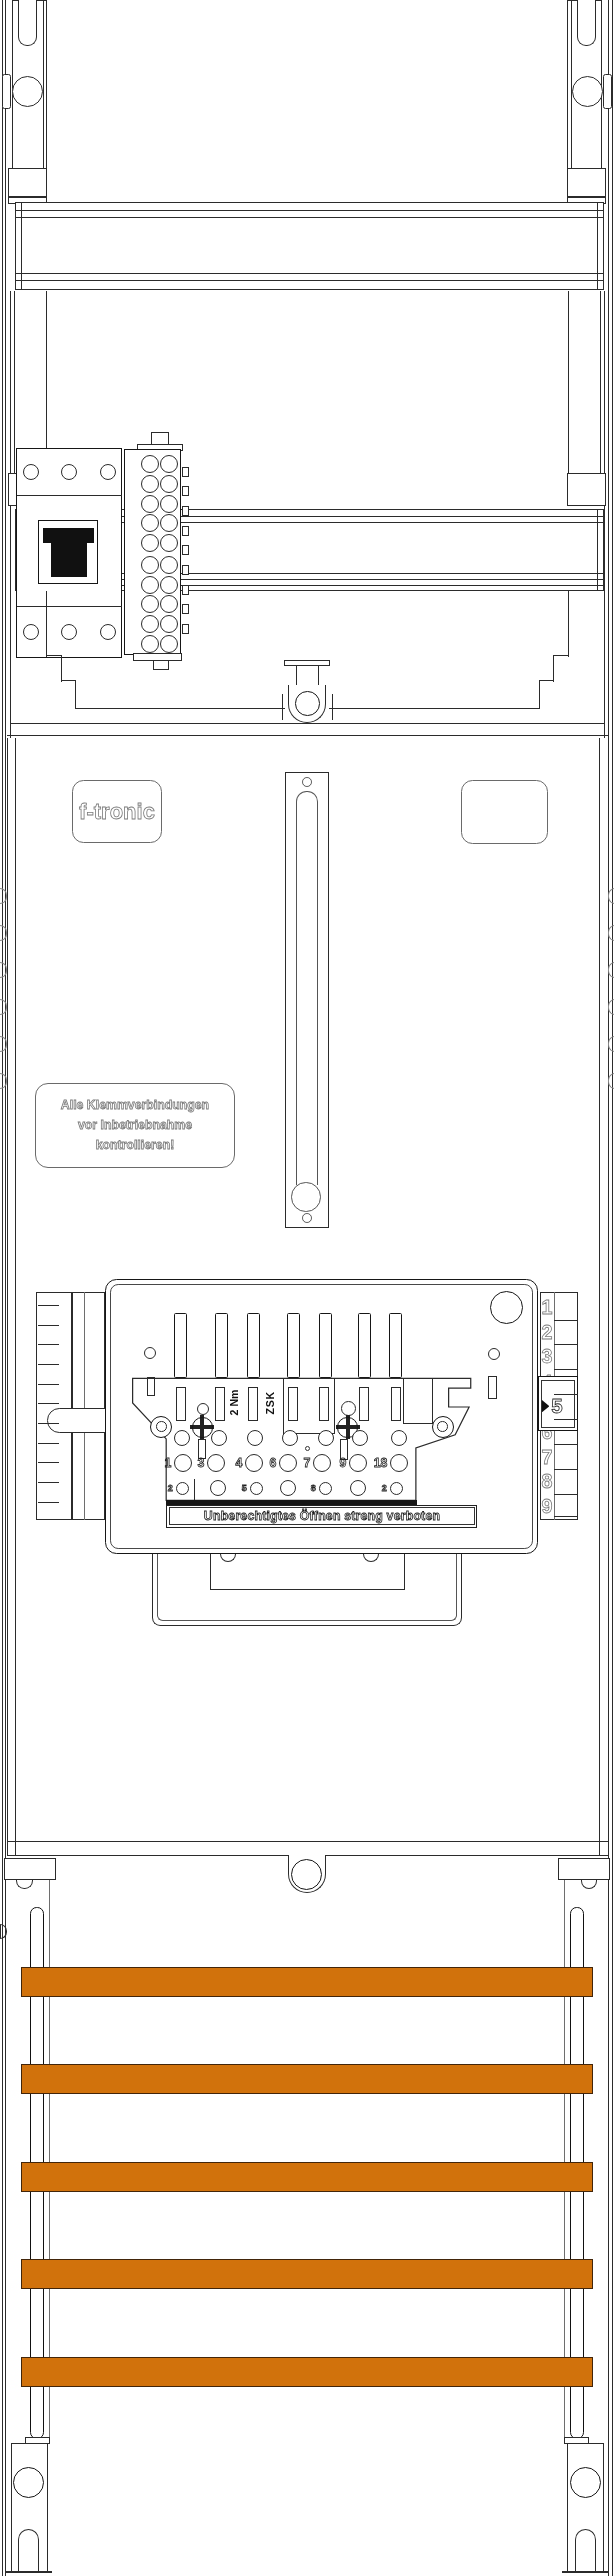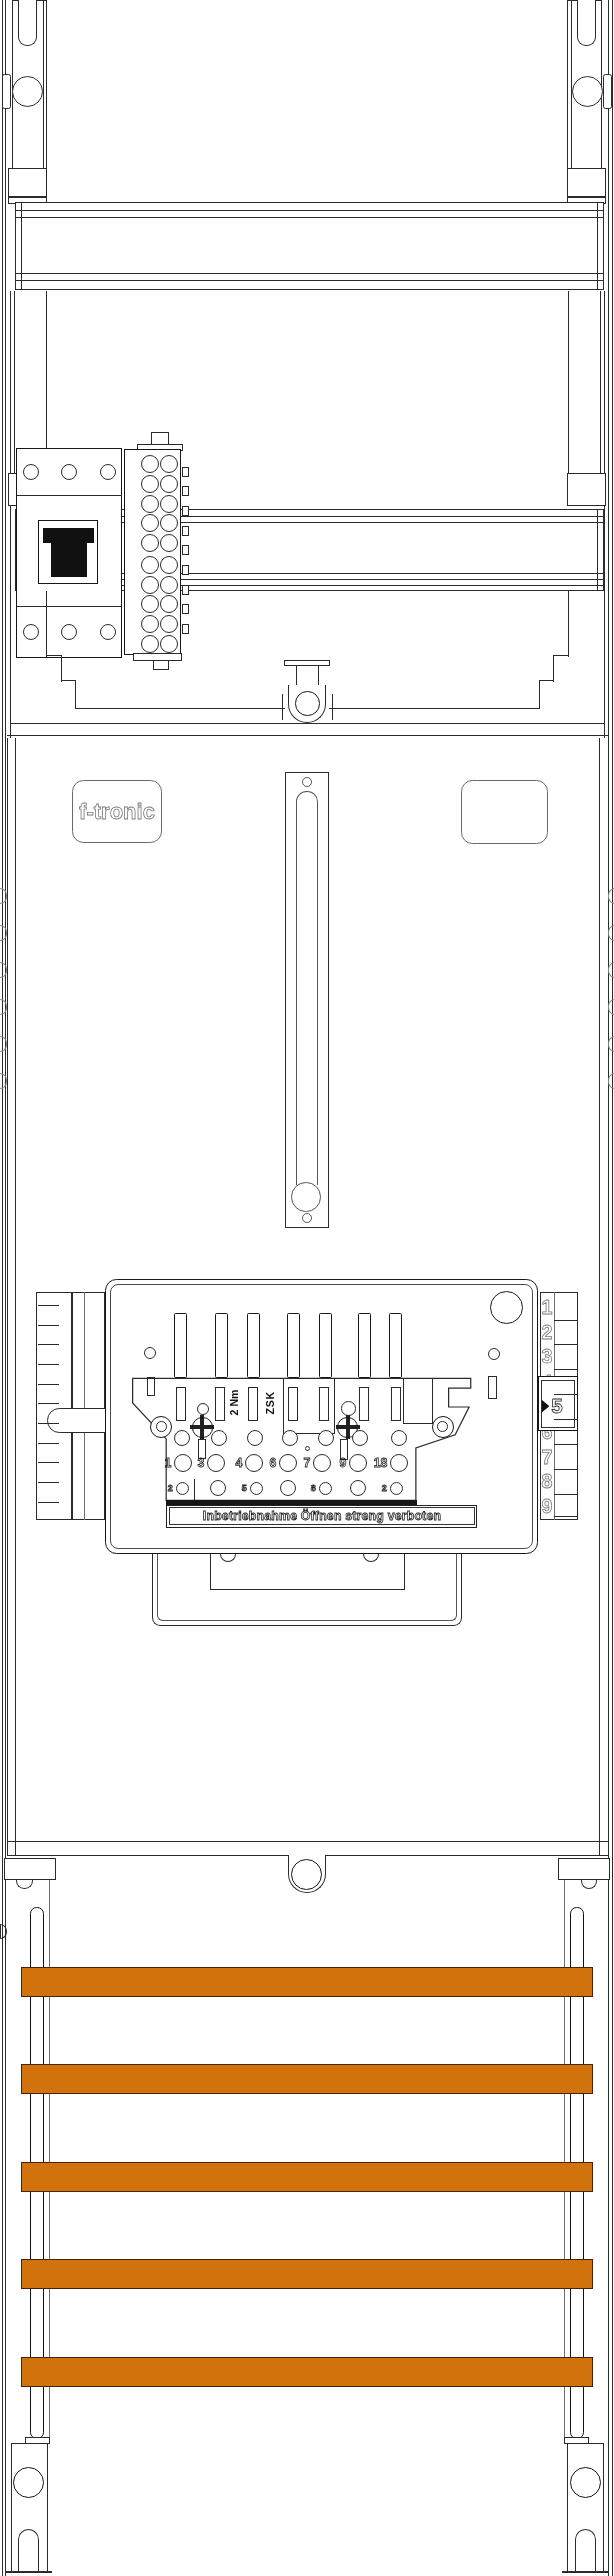--- a/index.html
+++ b/index.html
@@ -121,20 +121,25 @@
     <span class="t otl" style="display:inline-block;font-size:22px;font-weight:bold;line-height:61px">f-tronic</span>
   </div>
   <div class="s w" style="left:461px;top:780px;width:87px;height:64px;border:1.2px solid #6a6a6a;border-radius:11.5px"></div>
 
   <div class="s b w" style="left:285px;top:772px;width:44px;height:456px"></div>
   <div class="s c" style="left:302px;top:777px;width:9.8px;height:9.8px;border:1px solid #555"></div>
   <div class="s" style="left:296px;top:791px;width:22px;height:394px;border:1px solid #555;border-bottom:none;border-radius:10.6px 10.6px 0 0"></div>
   <div class="s c w" style="left:291px;top:1182px;width:29.5px;height:29.5px;border:1px solid #555"></div>
   <div class="s c" style="left:302px;top:1213px;width:9.8px;height:9.8px;border:1px solid #555"></div>
 
+  <div class="s w" style="left:35px;top:1083px;width:200px;height:85px;border:1.2px solid #6a6a6a;border-radius:13px;text-align:center;padding-top:12.3px">
+    <div class="t otl" style="font-size:12.3px;font-weight:bold;line-height:19.7px">Alle Klemmverbindungen</div>
+    <div class="t otl" style="font-size:12.3px;font-weight:bold;line-height:19.7px">vor Inbetriebnahme</div>
+    <div class="t otl" style="font-size:12.3px;font-weight:bold;line-height:19.7px">kontrollieren!</div>
+  </div>
 
   <div class="s b w" style="left:36px;top:1292px;width:36px;height:228px"></div>
   <div class="s b w" style="left:72px;top:1292px;width:33px;height:228px"></div>
   <div class="vlg" style="left:84px;top:1292px;height:228px"></div>
   <div class="s b w" style="left:540px;top:1292px;width:38px;height:228px"></div>
   <div class="vlg" style="left:554px;top:1292px;height:228px"></div>
   <div class="s b w" style="left:47px;top:1408px;width:59px;height:25.4px;border-radius:12.3px 0 0 12.3px"></div>
 
   <div id="scaleNums">
       <div class="s t otl" style="left: 540px; top: 1296px; width: 14px; height: 23px; font-size: 19.7px; font-weight: bold; text-align: center; line-height: 23px;">1</div>
@@ -234,21 +239,21 @@
       <div class="s b c w" style="left: 280px; top: 1480px; width: 16.4px; height: 16.4px;"></div>
       <div class="s b c w" style="left: 350px; top: 1480px; width: 16.4px; height: 16.4px;"></div>
     </div>
 
   <div class="t" style="position:absolute;left:211px;top:1396px;width:47px;height:13px;font-size:10.6px;font-weight:600;color:#111;text-align:center;transform:rotate(-90deg)">2 Nm</div>
   <div class="t" style="position:absolute;left:246px;top:1397px;width:47px;height:11.5px;font-size:10.6px;font-weight:bold;letter-spacing:0.8px;color:#111;text-align:center;transform:rotate(-90deg)">ZSK</div>
 
   <div class="s" style="left:166px;top:1500px;width:251px;height:4.9px;background:#161616"></div>
   <div class="s w" style="left:166px;top:1505px;width:311px;height:23px;border:1.2px solid #222"></div>
   <div class="s" style="left:169px;top:1507px;width:306px;height:18px;border:0.8px solid #333;text-align:center">
-    <span class="t otl-dark" style="font-size:12.3px;font-weight:bold;line-height:16.4px;letter-spacing:0.2px">Inbetriebnahme Öffnen streng verboten</span>
+    <span class="t otl-dark" style="font-size:12.3px;font-weight:bold;line-height:16.4px;letter-spacing:0.2px">Unberechtigtes Öffnen streng verboten</span>
   </div>
 
   <div class="s w" style="left:538px;top:1376px;width:40px;height:55px;border:1.6px solid #161616"></div>
   <div class="s" style="left:541px;top:1380px;width:34px;height:48px;border:0.8px solid #333"></div>
   <div class="s" style="left:542px;top:1400px;width:7.4px;height:12.3px;background:#111;clip-path:polygon(0 0,100% 50%,0 100%)"></div>
   <div class="t otl-dark" style="position:absolute;left:547px;top:1394px;width:19.7px;height:23px;font-size:20.5px;font-weight:bold;text-align:center;line-height:23px">5</div>
 
   <div class="s w" style="left:152px;top:1554px;width:310px;height:72px;border:1.2px solid #2b2b2b;border-top:none;border-radius:0 0 8.2px 8.2px"></div>
   <div class="s" style="left:157px;top:1554px;width:300px;height:67px;border:0.8px solid #555;border-top:none;border-radius:0 0 5.7px 5.7px"></div>
   <div class="s" style="left:210px;top:1554px;width:195px;height:36px;border:1.2px solid #2b2b2b;border-top:none"></div>

